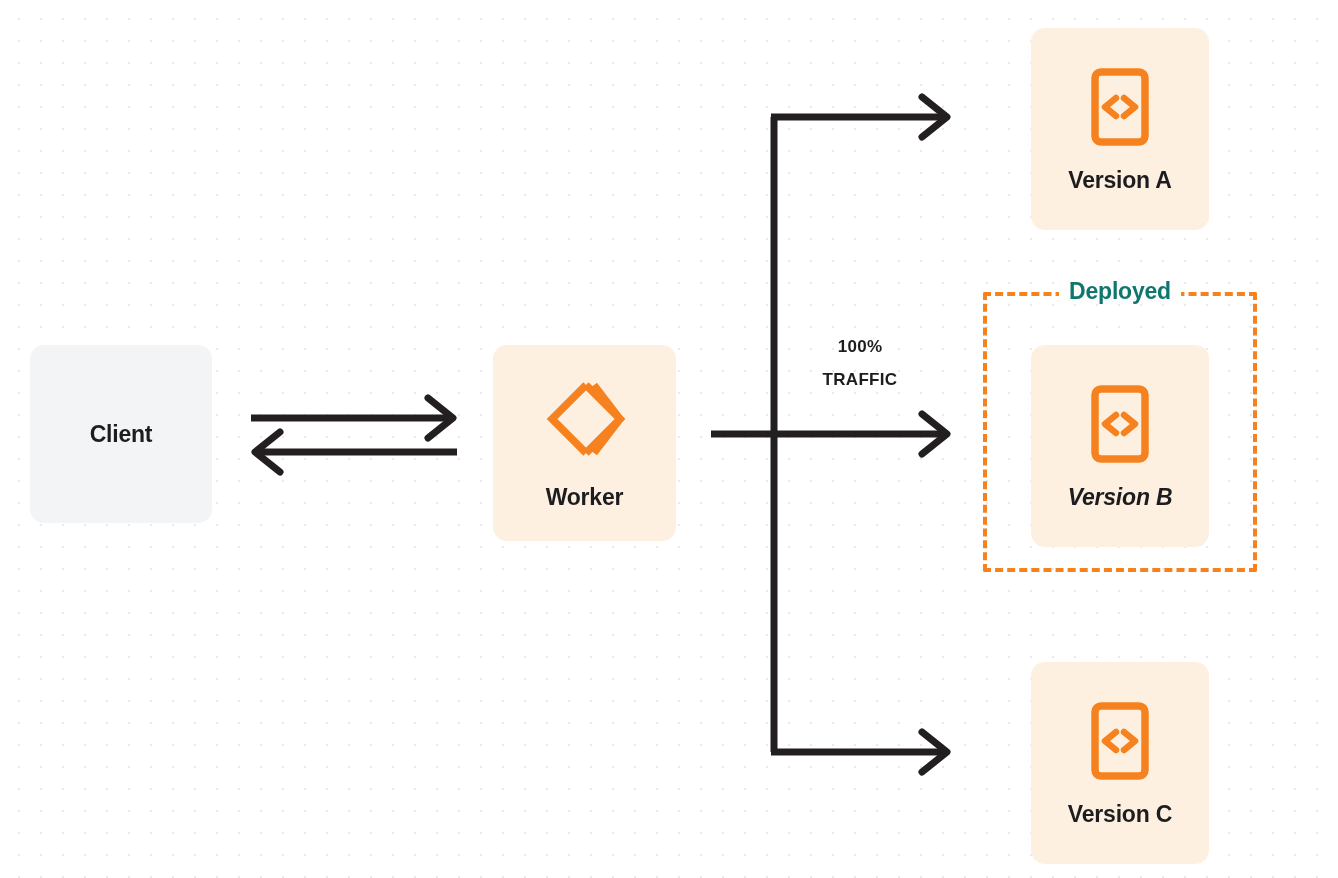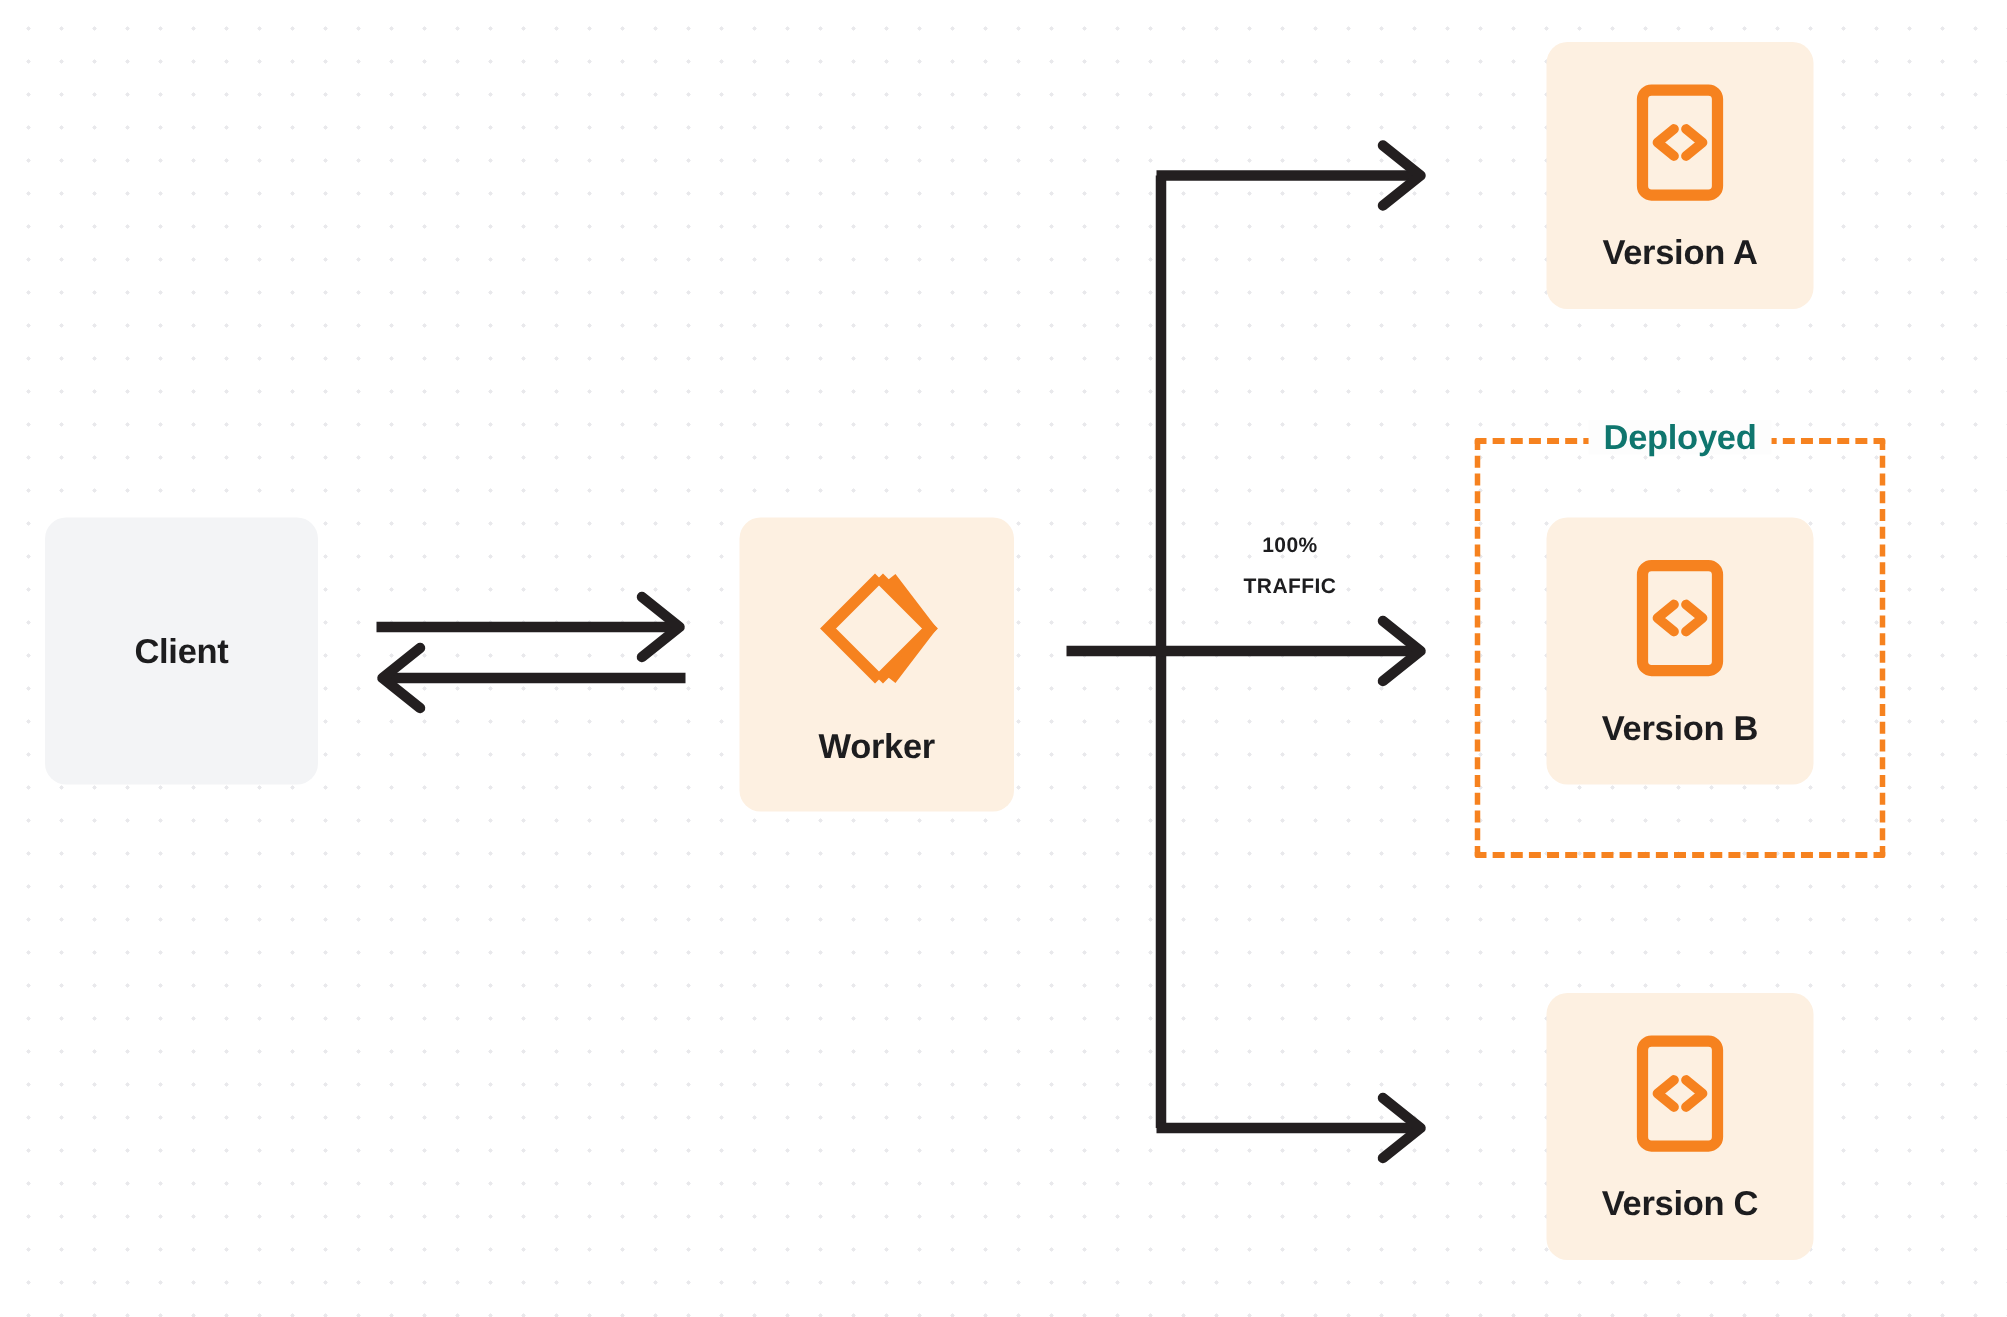--- a/index.html
+++ b/index.html
@@ -49,25 +49,25 @@
     left: 493px;
     top: 345px;
     width: 183px;
     height: 196px;
     background: #fdf0e1;
   }
   #worker-node .node-label { margin-top: 26px; }
 
   .version-node {
     width: 178px;
-    height: 178px;
+    height: 202px;
     background: #fdf0e1;
   }
   #version-a-node { left: 1031px; top: 28px; }
-  #version-b-node { left: 1031px; top: 345px; }
+  #version-b-node { left: 1031px; top: 345px; font-style: italic; }
   #version-c-node { left: 1031px; top: 662px; }
   .version-node .node-label { margin-top: 22px; }
 
   
   #deployed-group {
     position: absolute;
     left: 983px;
     top: 292px;
     width: 274px;
     height: 280px;
@@ -87,24 +87,24 @@
     color: #0f766e;
     letter-spacing: -0.2px;
     white-space: nowrap;
     line-height: 1;
   }
 
   
   #traffic-label {
     position: absolute;
     left: 790px;
-    top: 350px;
+    top: 330px;
     width: 140px;
     text-align: center;
-    font-size: 14px;
+    font-size: 17px;
     font-weight: bold;
     color: #1d1d1f;
     line-height: 1.95;
     letter-spacing: 0.3px;
   }
 
   
   #connectors {
     position: absolute;
     left: 0;

